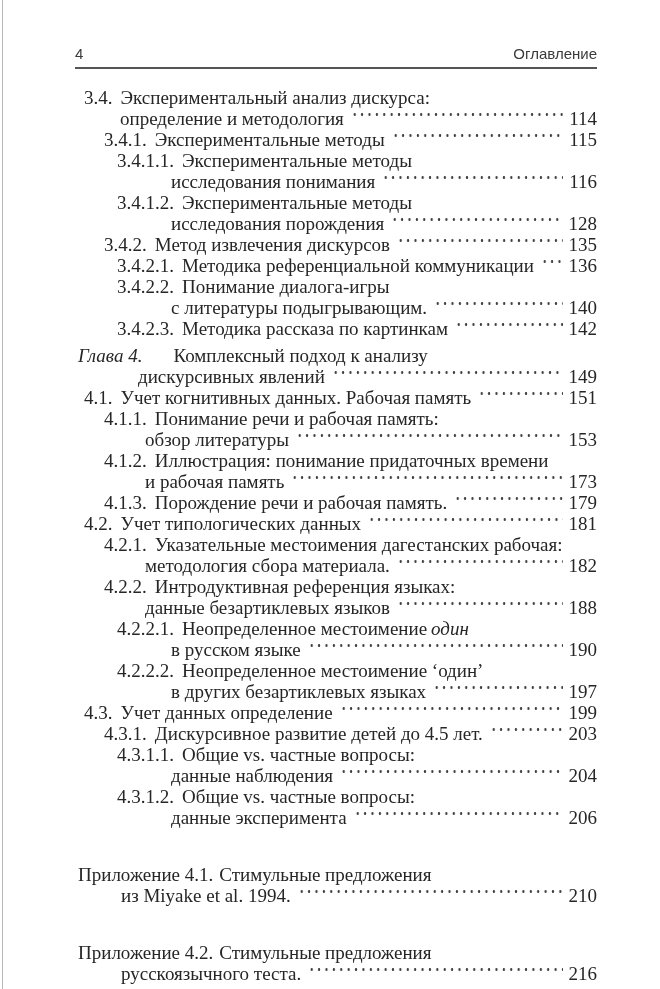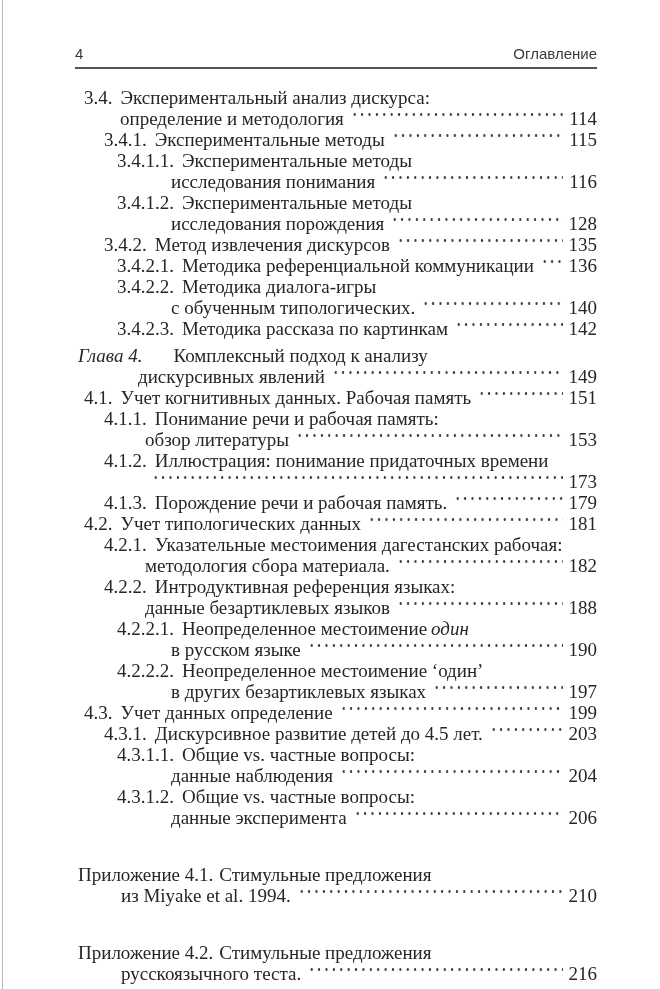--- a/index.html
+++ b/index.html
@@ -117,24 +117,24 @@
         <span class="pg">135</span>
       </div>
       <div class="row l4">
         <span class="num">3.4.2.1.</span>
         <span class="txt">Методика референциальной коммуникации</span>
         <span class="leader"></span>
         <span class="pg">136</span>
       </div>
       <div class="row l4">
         <span class="num">3.4.2.2.</span>
-        <span class="txt">Методика диалога-игры</span>
-      </div>
-      <div class="row l4-cont">
-        <span class="txt">с обученным типологических.</span>
+        <span class="txt">Понимание диалога-игры</span>
+      </div>
+      <div class="row l4-cont">
+        <span class="txt">с литературы подыгрывающим.</span>
         <span class="leader"></span>
         <span class="pg">140</span>
       </div>
       <div class="row l4">
         <span class="num">3.4.2.3.</span>
         <span class="txt">Методика рассказа по картинкам</span>
         <span class="leader"></span>
         <span class="pg">142</span>
       </div>
       <div class="row chapter gap">
@@ -159,20 +159,21 @@
       <div class="row l3-cont">
         <span class="txt">обзор литературы</span>
         <span class="leader"></span>
         <span class="pg">153</span>
       </div>
       <div class="row l3">
         <span class="num">4.1.2.</span>
         <span class="txt">Иллюстрация: понимание придаточных времени</span>
       </div>
       <div class="row l3-cont">
+        <span class="txt">и рабочая память</span>
         <span class="leader"></span>
         <span class="pg">173</span>
       </div>
       <div class="row l3">
         <span class="num">4.1.3.</span>
         <span class="txt">Порождение речи и рабочая память.</span>
         <span class="leader"></span>
         <span class="pg">179</span>
       </div>
       <div class="row l2">

